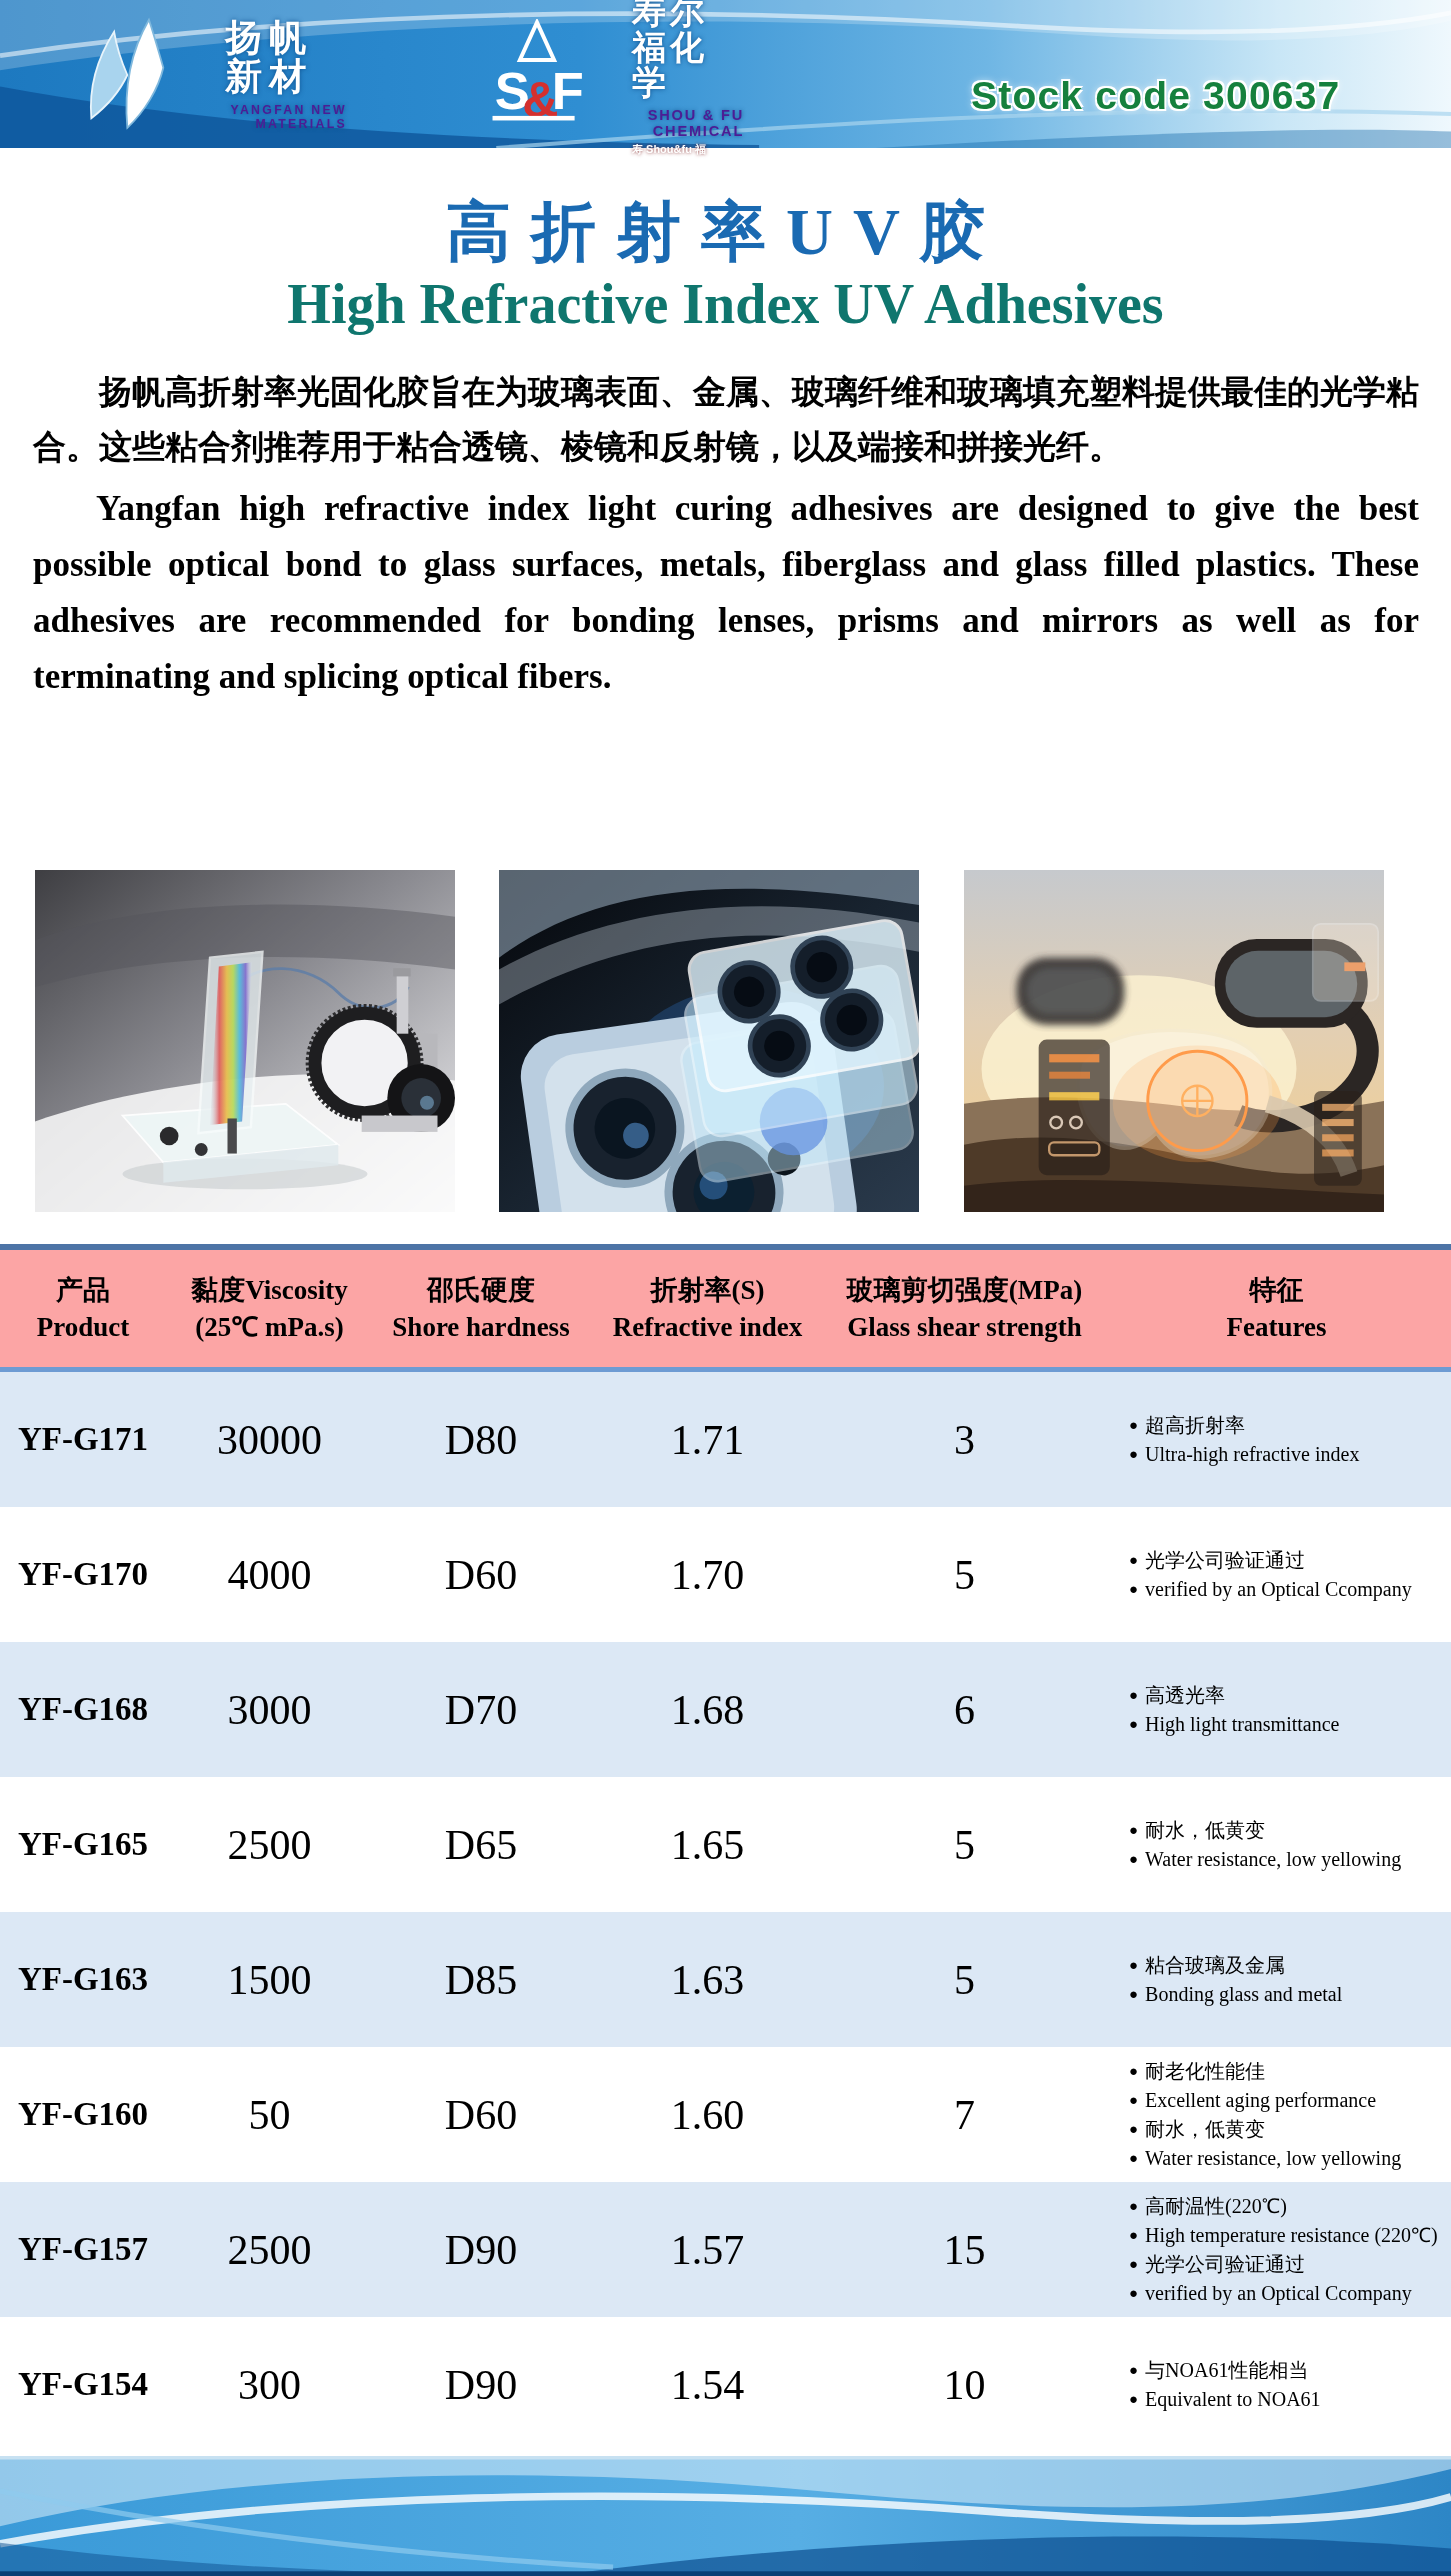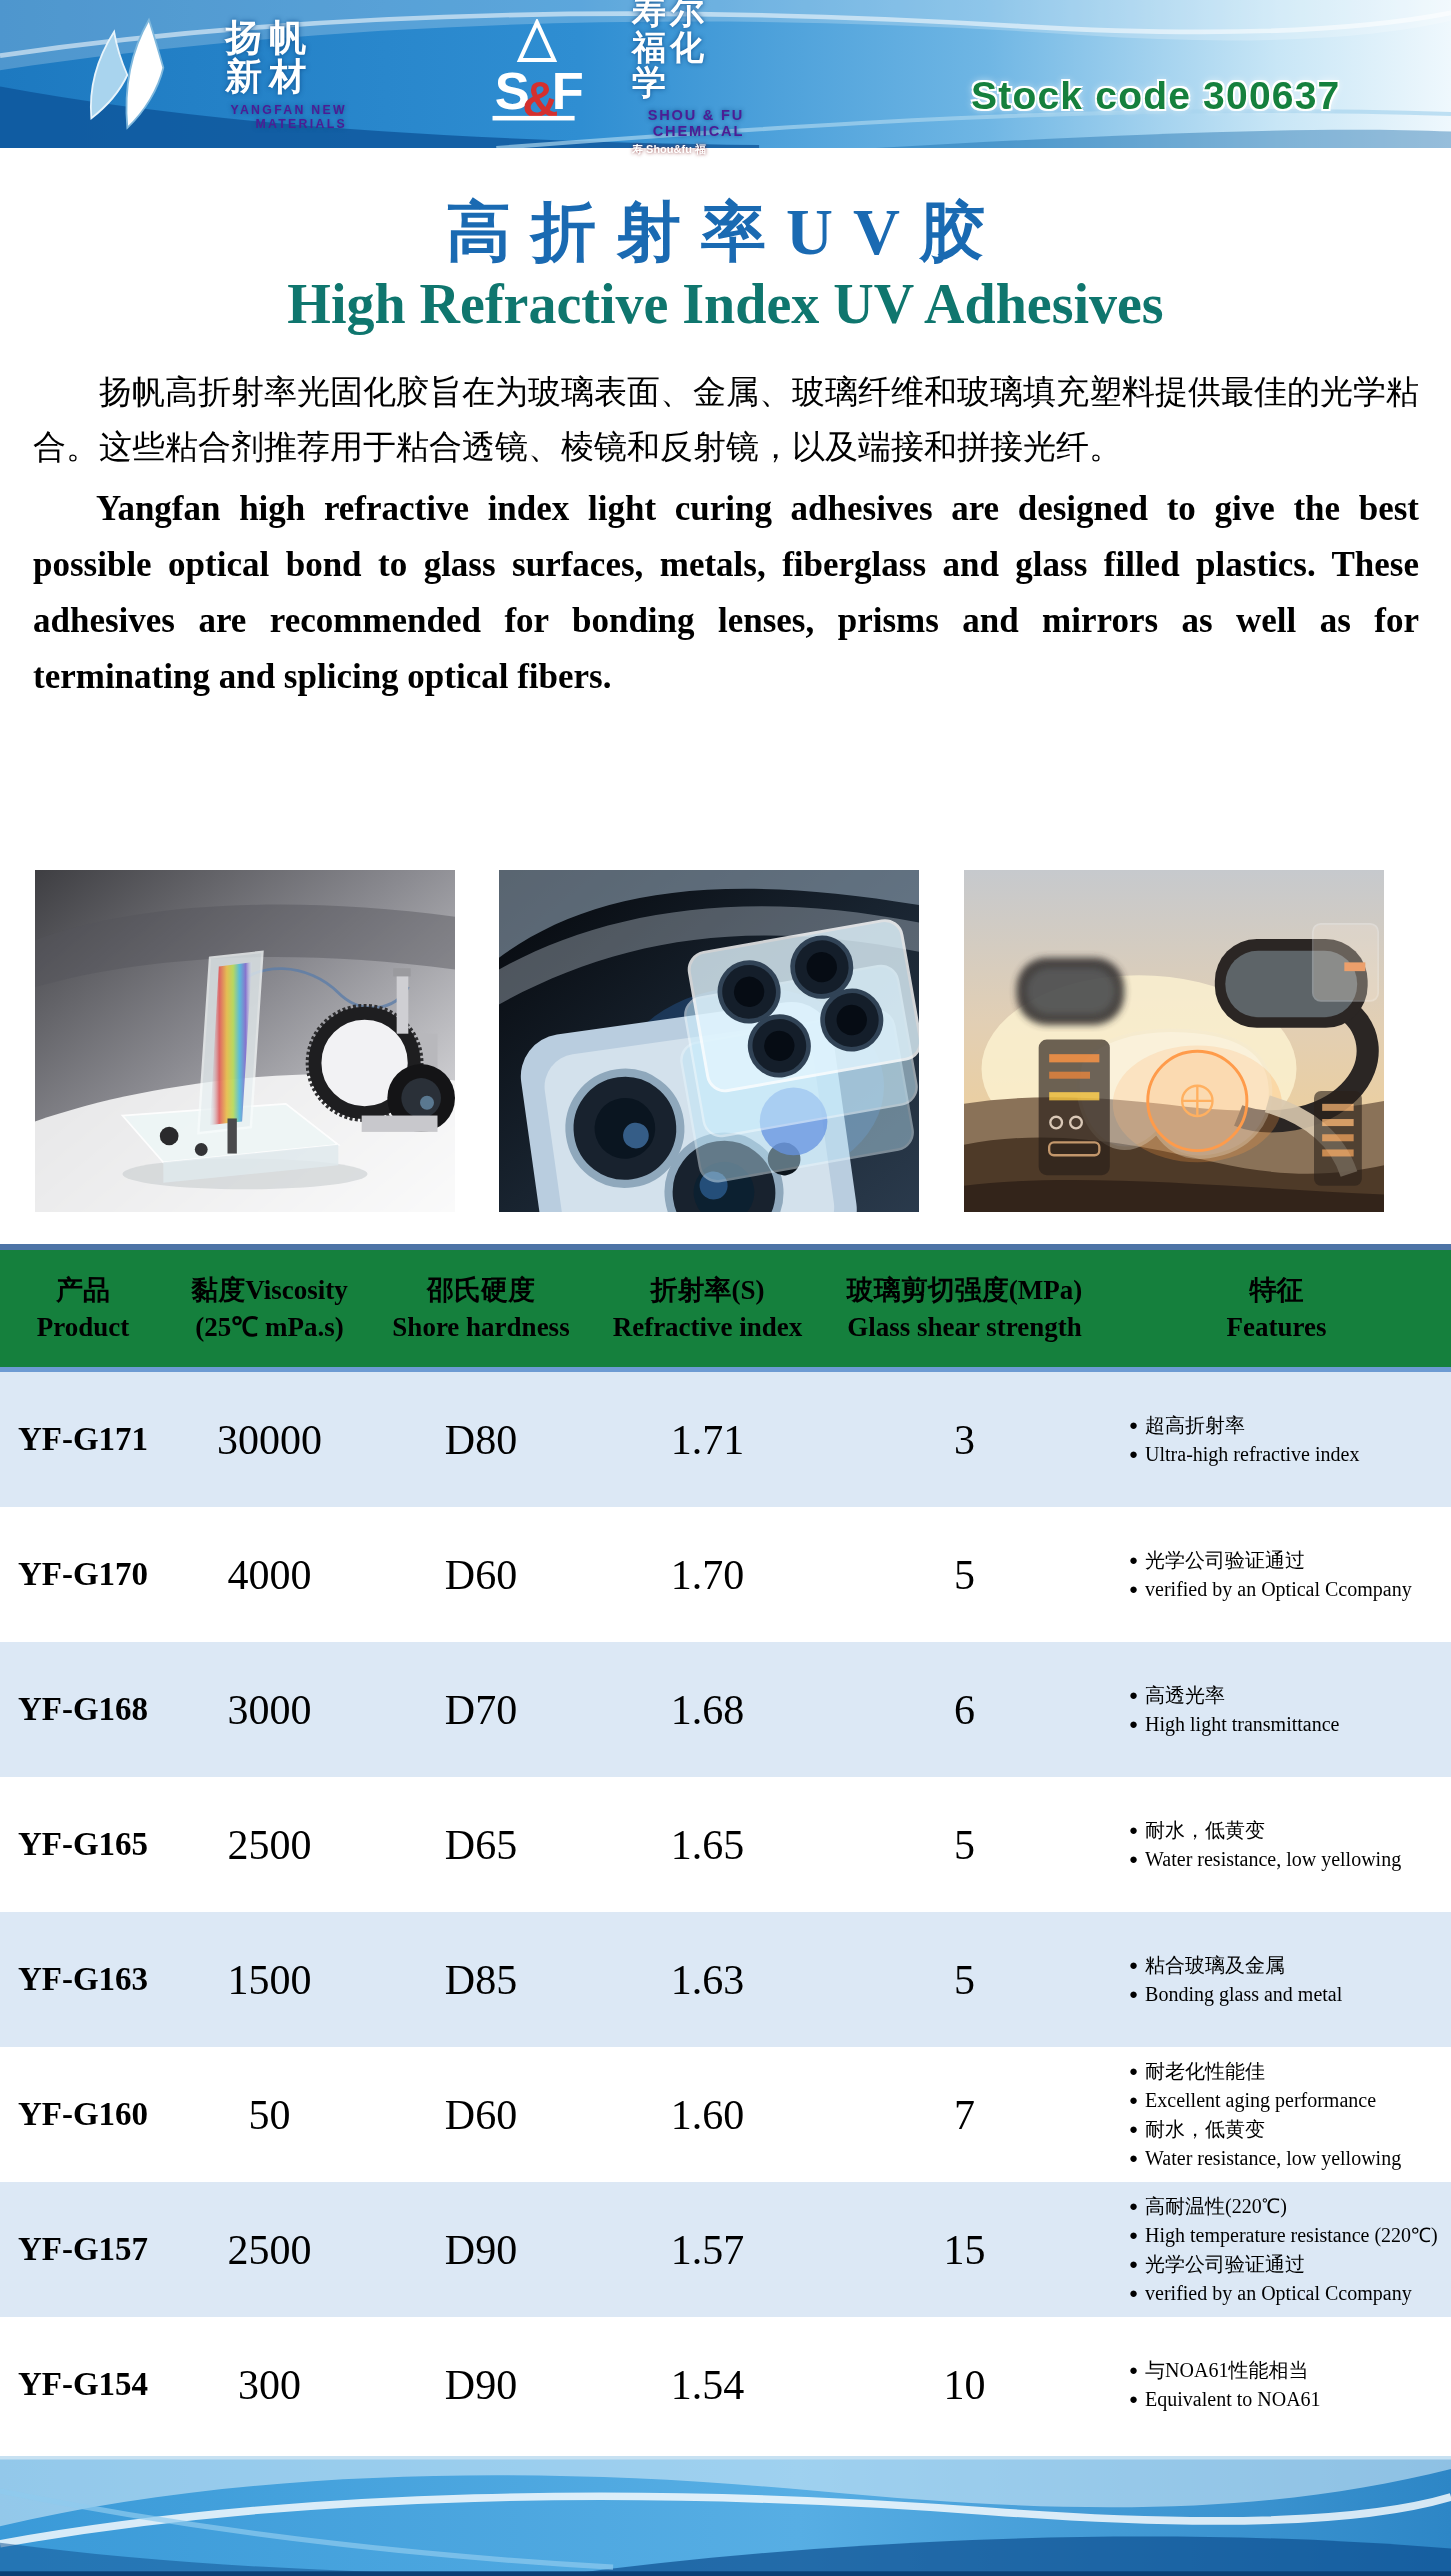--- a/index.html
+++ b/index.html
@@ -28,34 +28,34 @@
          text-shadow:-1.8px -1.8px 0 #fff,1.8px -1.8px 0 #fff,-1.8px 1.8px 0 #fff,1.8px 1.8px 0 #fff,0 0 8.2px #ffffff;}
 
   
   .title-cn{position:absolute;top:200px;left:0;width:100%;text-align:center;
             font-weight:bold;font-size:65px;letter-spacing:20px;color:#1a6ab2;line-height:1;}
   .title-en{position:absolute;top:276px;left:0;width:100%;text-align:center;
             font-weight:bold;font-size:56px;color:#0f766e;line-height:1;}
 
   
   .intro{position:absolute;left:33px;top:364px;width:1386px;}
-  .p-cn{font-family:"Liberation Sans",sans-serif;font-weight:normal;font-size:33px;
+  .p-cn{font-family:"Liberation Sans",sans-serif;font-weight:bold;font-size:33px;
         line-height:1.68;text-align:justify;text-indent:2em;margin:0 0 5.8px 0;}
   .p-en{font-family:"Liberation Serif",serif;font-weight:bold;font-size:35px;
         line-height:1.6;text-align:justify;text-indent:1.8em;margin:0;}
 
   
   .photos{position:absolute;top:870px;left:0;width:1451px;height:342px;}
   .photo{position:absolute;top:0;width:420px;height:342px;overflow:hidden;}
   .photo svg{display:block;width:100%;height:100%;}
   #ph1{left:35px;} #ph2{left:499px;} #ph3{left:964px;}
 
   
   .t-topline{position:absolute;top:1244px;left:0;width:1451px;height:6.4px;background:#4d74a6;}
-  .t-header{position:absolute;top:1250px;left:0;width:1451px;height:117px;background:#15803d;
+  .t-header{position:absolute;top:1250px;left:0;width:1451px;height:117px;background:#fca5a5;
             display:grid;grid-template-columns:166px 207px 216px 237px 277px 347px;align-items:center;}
   .hcell{text-align:center;font-weight:bold;}
   .hcn{font-size:27px;line-height:1.2;}
   .hen{font-size:27px;line-height:1.2;margin-top:4.7px;}
   .t-divider{position:absolute;top:1367px;left:0;width:1451px;height:5.3px;background:#6d9bd3;}
   .t-body{position:absolute;top:1372px;left:0;width:1451px;}
   .trow{height:135px;display:grid;grid-template-columns:166px 207px 216px 237px 277px 347px;
         align-items:center;background:#ffffff;}
   .trow.alt{background:#dce8f5;}
   .cell{text-align:center;width:100%;}

